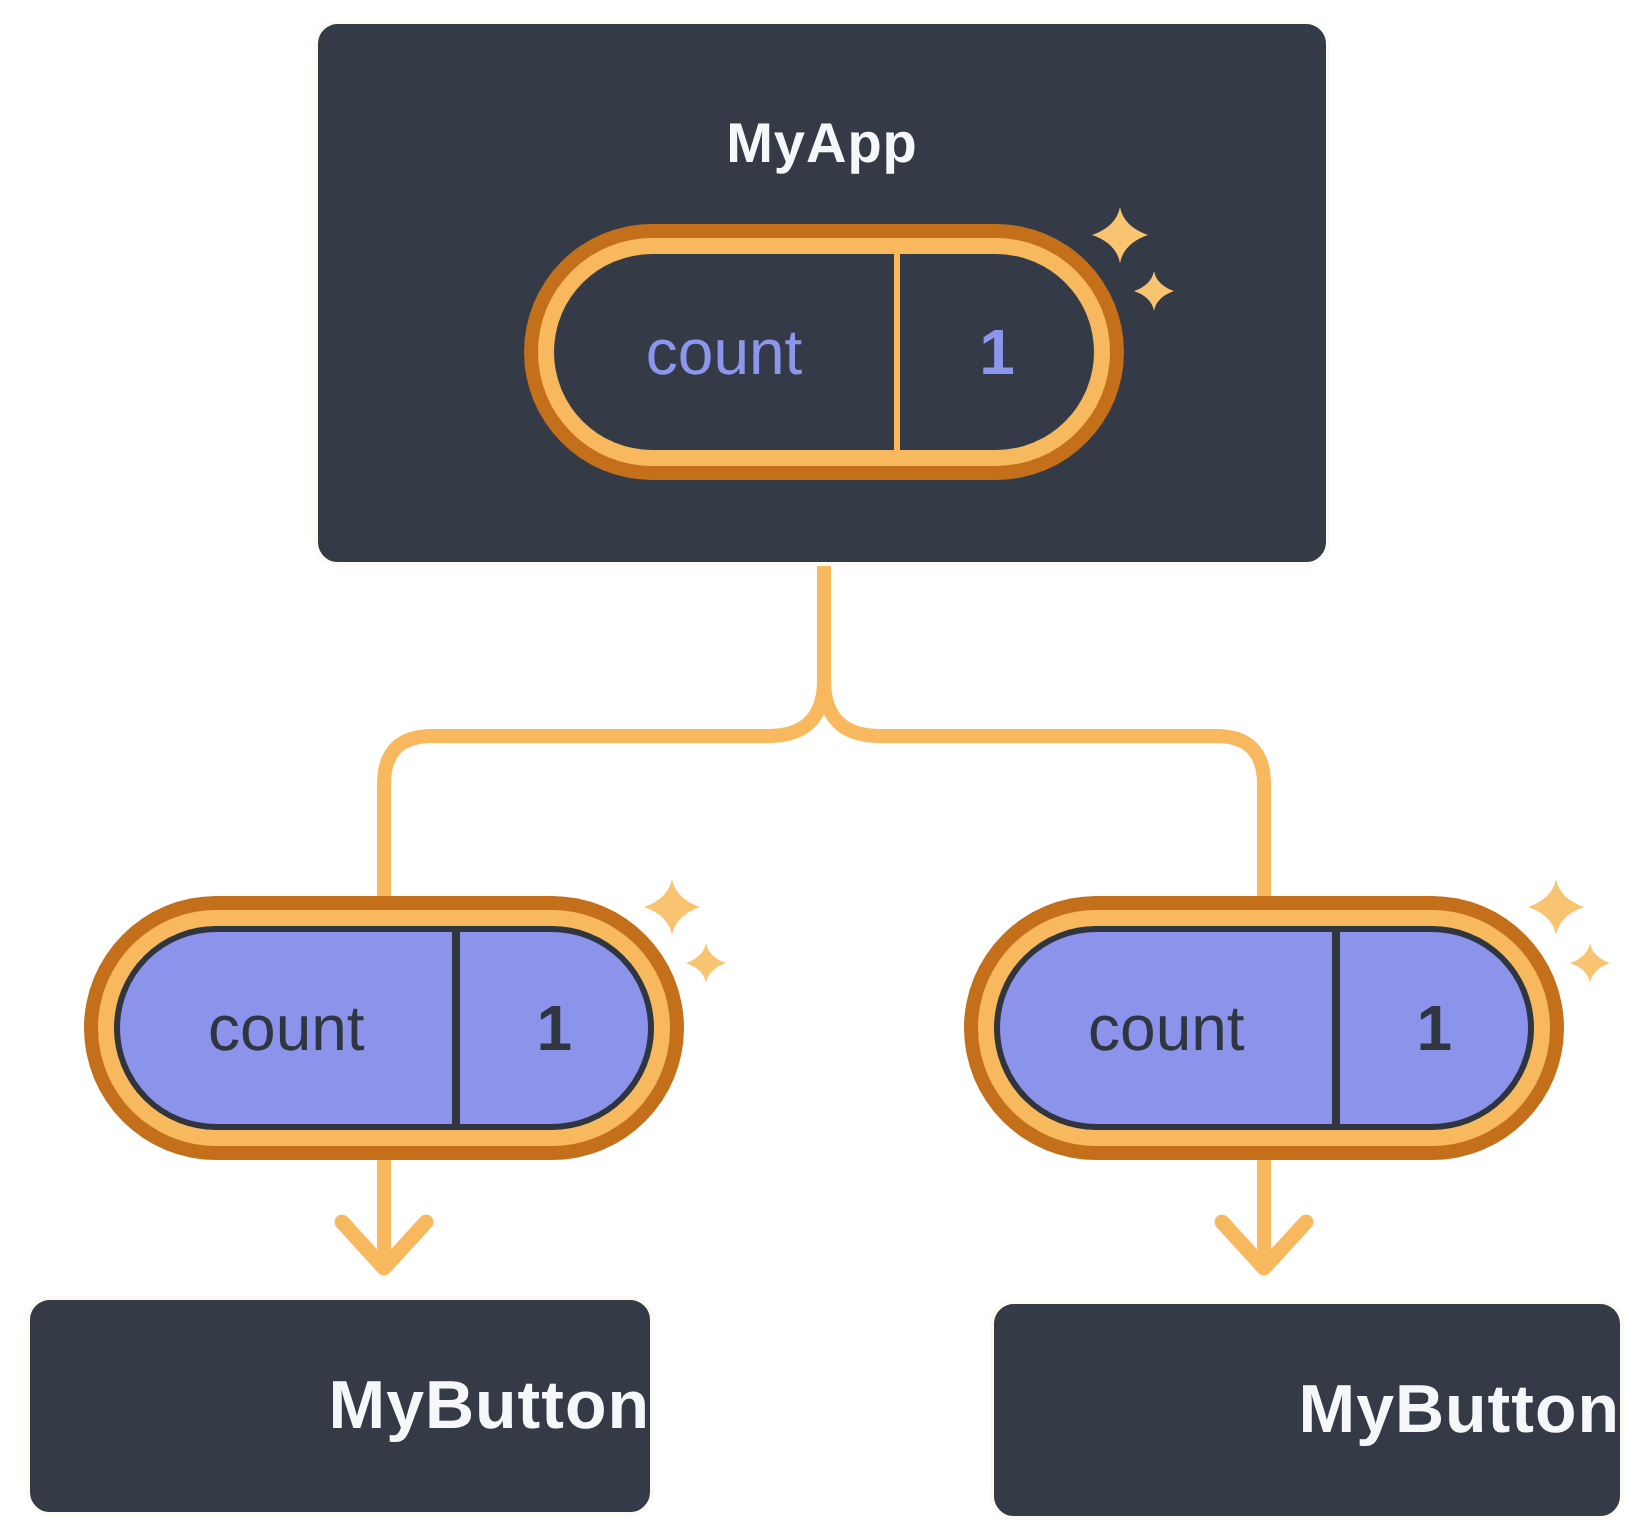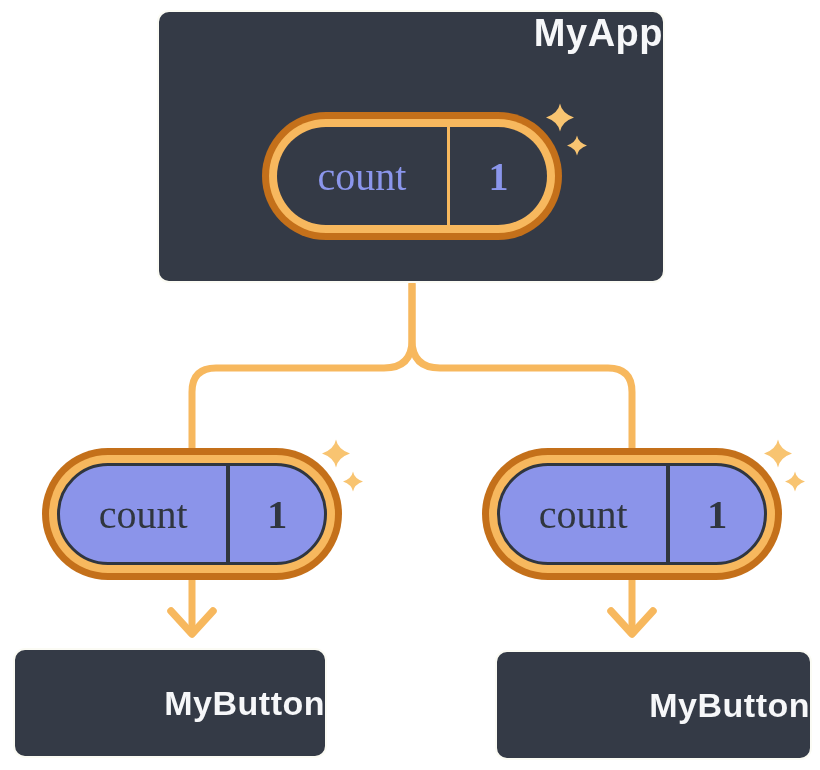--- a/index.html
+++ b/index.html
@@ -37,22 +37,23 @@
     box-sizing: border-box;
     z-index: 1;
     color: #F6F7F9;
   }
   .node.root {
     left: 157px; top: 10px;
     width: 508px; height: 273px;
     border-radius: 12px;
   }
   .node.root .node-title {
-    text-align: right;
-    font-size: 38px;
+    margin-top: 44px;
+    text-align: center;
+    font-size: 28px;
     font-weight: bold;
     letter-spacing: 0.5px;
   }
   .node.child {
     border-radius: 12px;
     display: flex;
     align-items: center;
     justify-content: flex-end;
     font-size: 34px;
     font-weight: bold;
@@ -89,22 +90,21 @@
   }
   .pill-core.state-core { background: #343A46; }
   .pill-core.prop-core  {
     background: #8B94EA;
     border: 3px solid #30363F;
   }
   .pill-cell {
     display: flex;
     align-items: center;
     justify-content: center;
-    font-size: 40px;
-    font-family: Liberation Serif, serif;
+    font-size: 32px;
   }
   .pill-cell.name  { flex: 0 0 63%; }
   .pill-cell.value { flex: 1 1 auto; font-weight: bold; }
   .state-core .pill-cell { color: #8B96EC; }
   .prop-core  .pill-cell { color: #30363F; }
   .pill-divider { height: 100%; }
   .state-core .pill-divider { width: 3px; background: #F7B85E; }
   .prop-core  .pill-divider { width: 4px; background: #30363F; }
 
   .sparkles {

